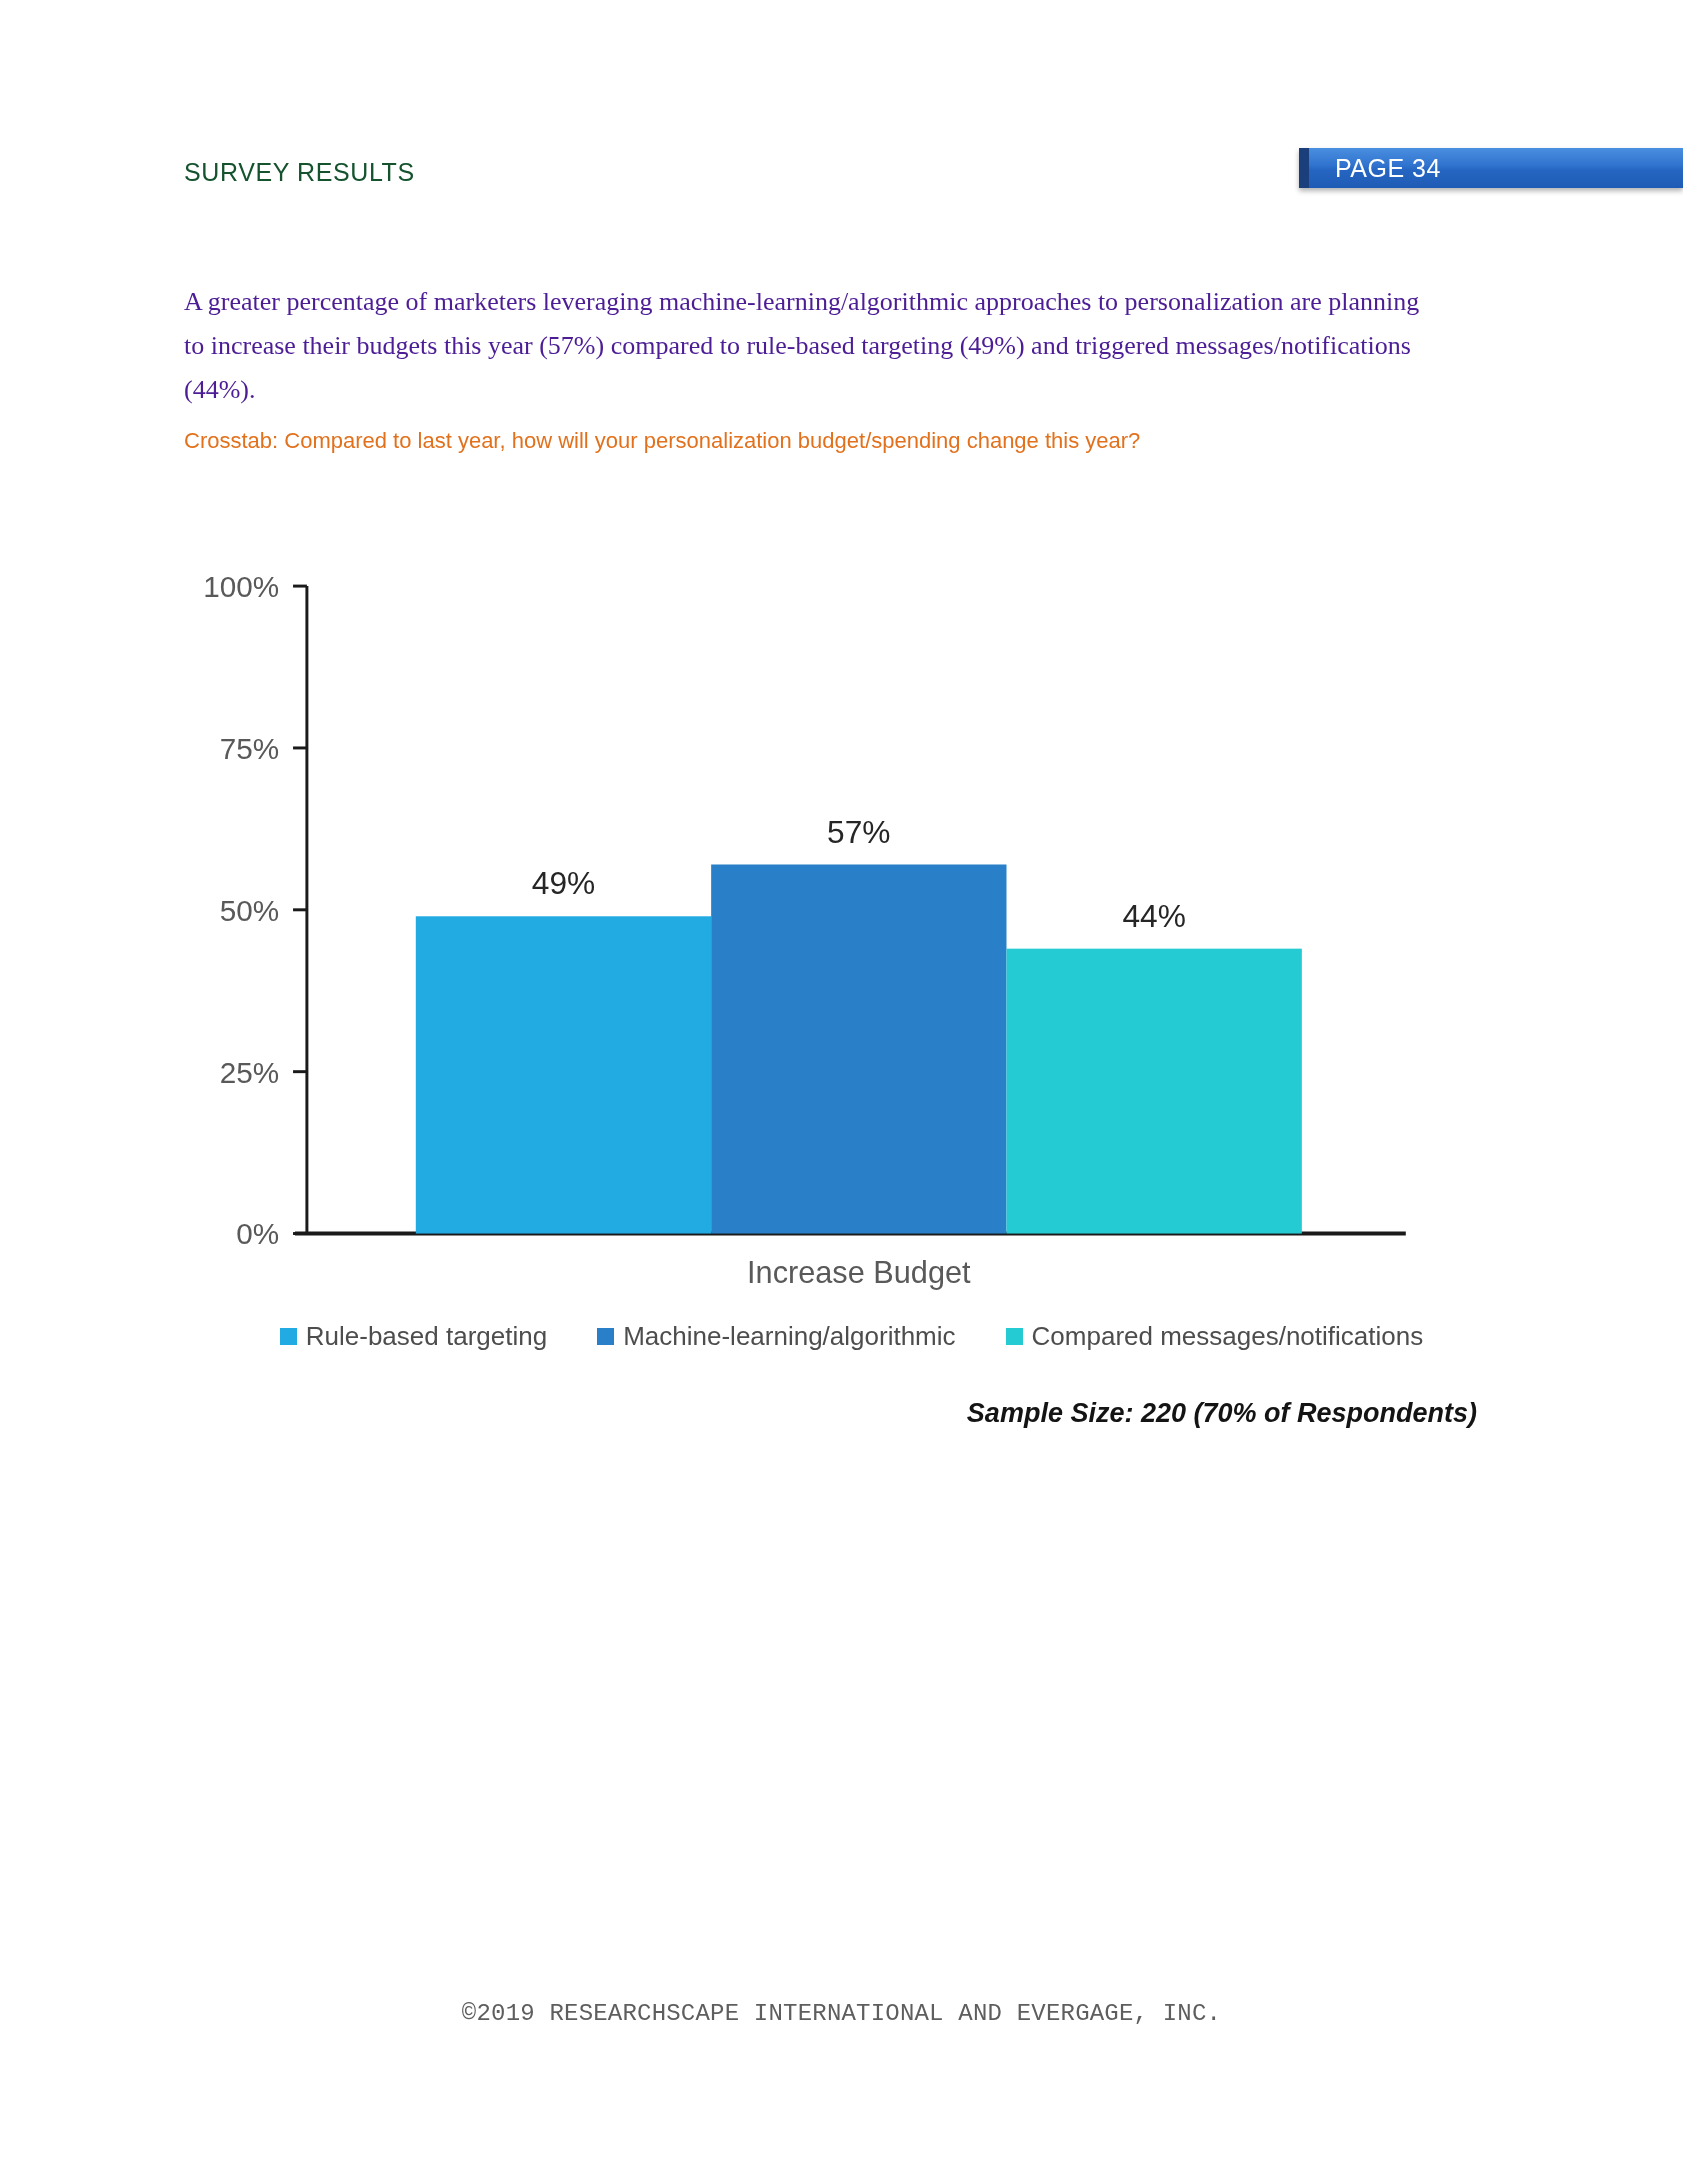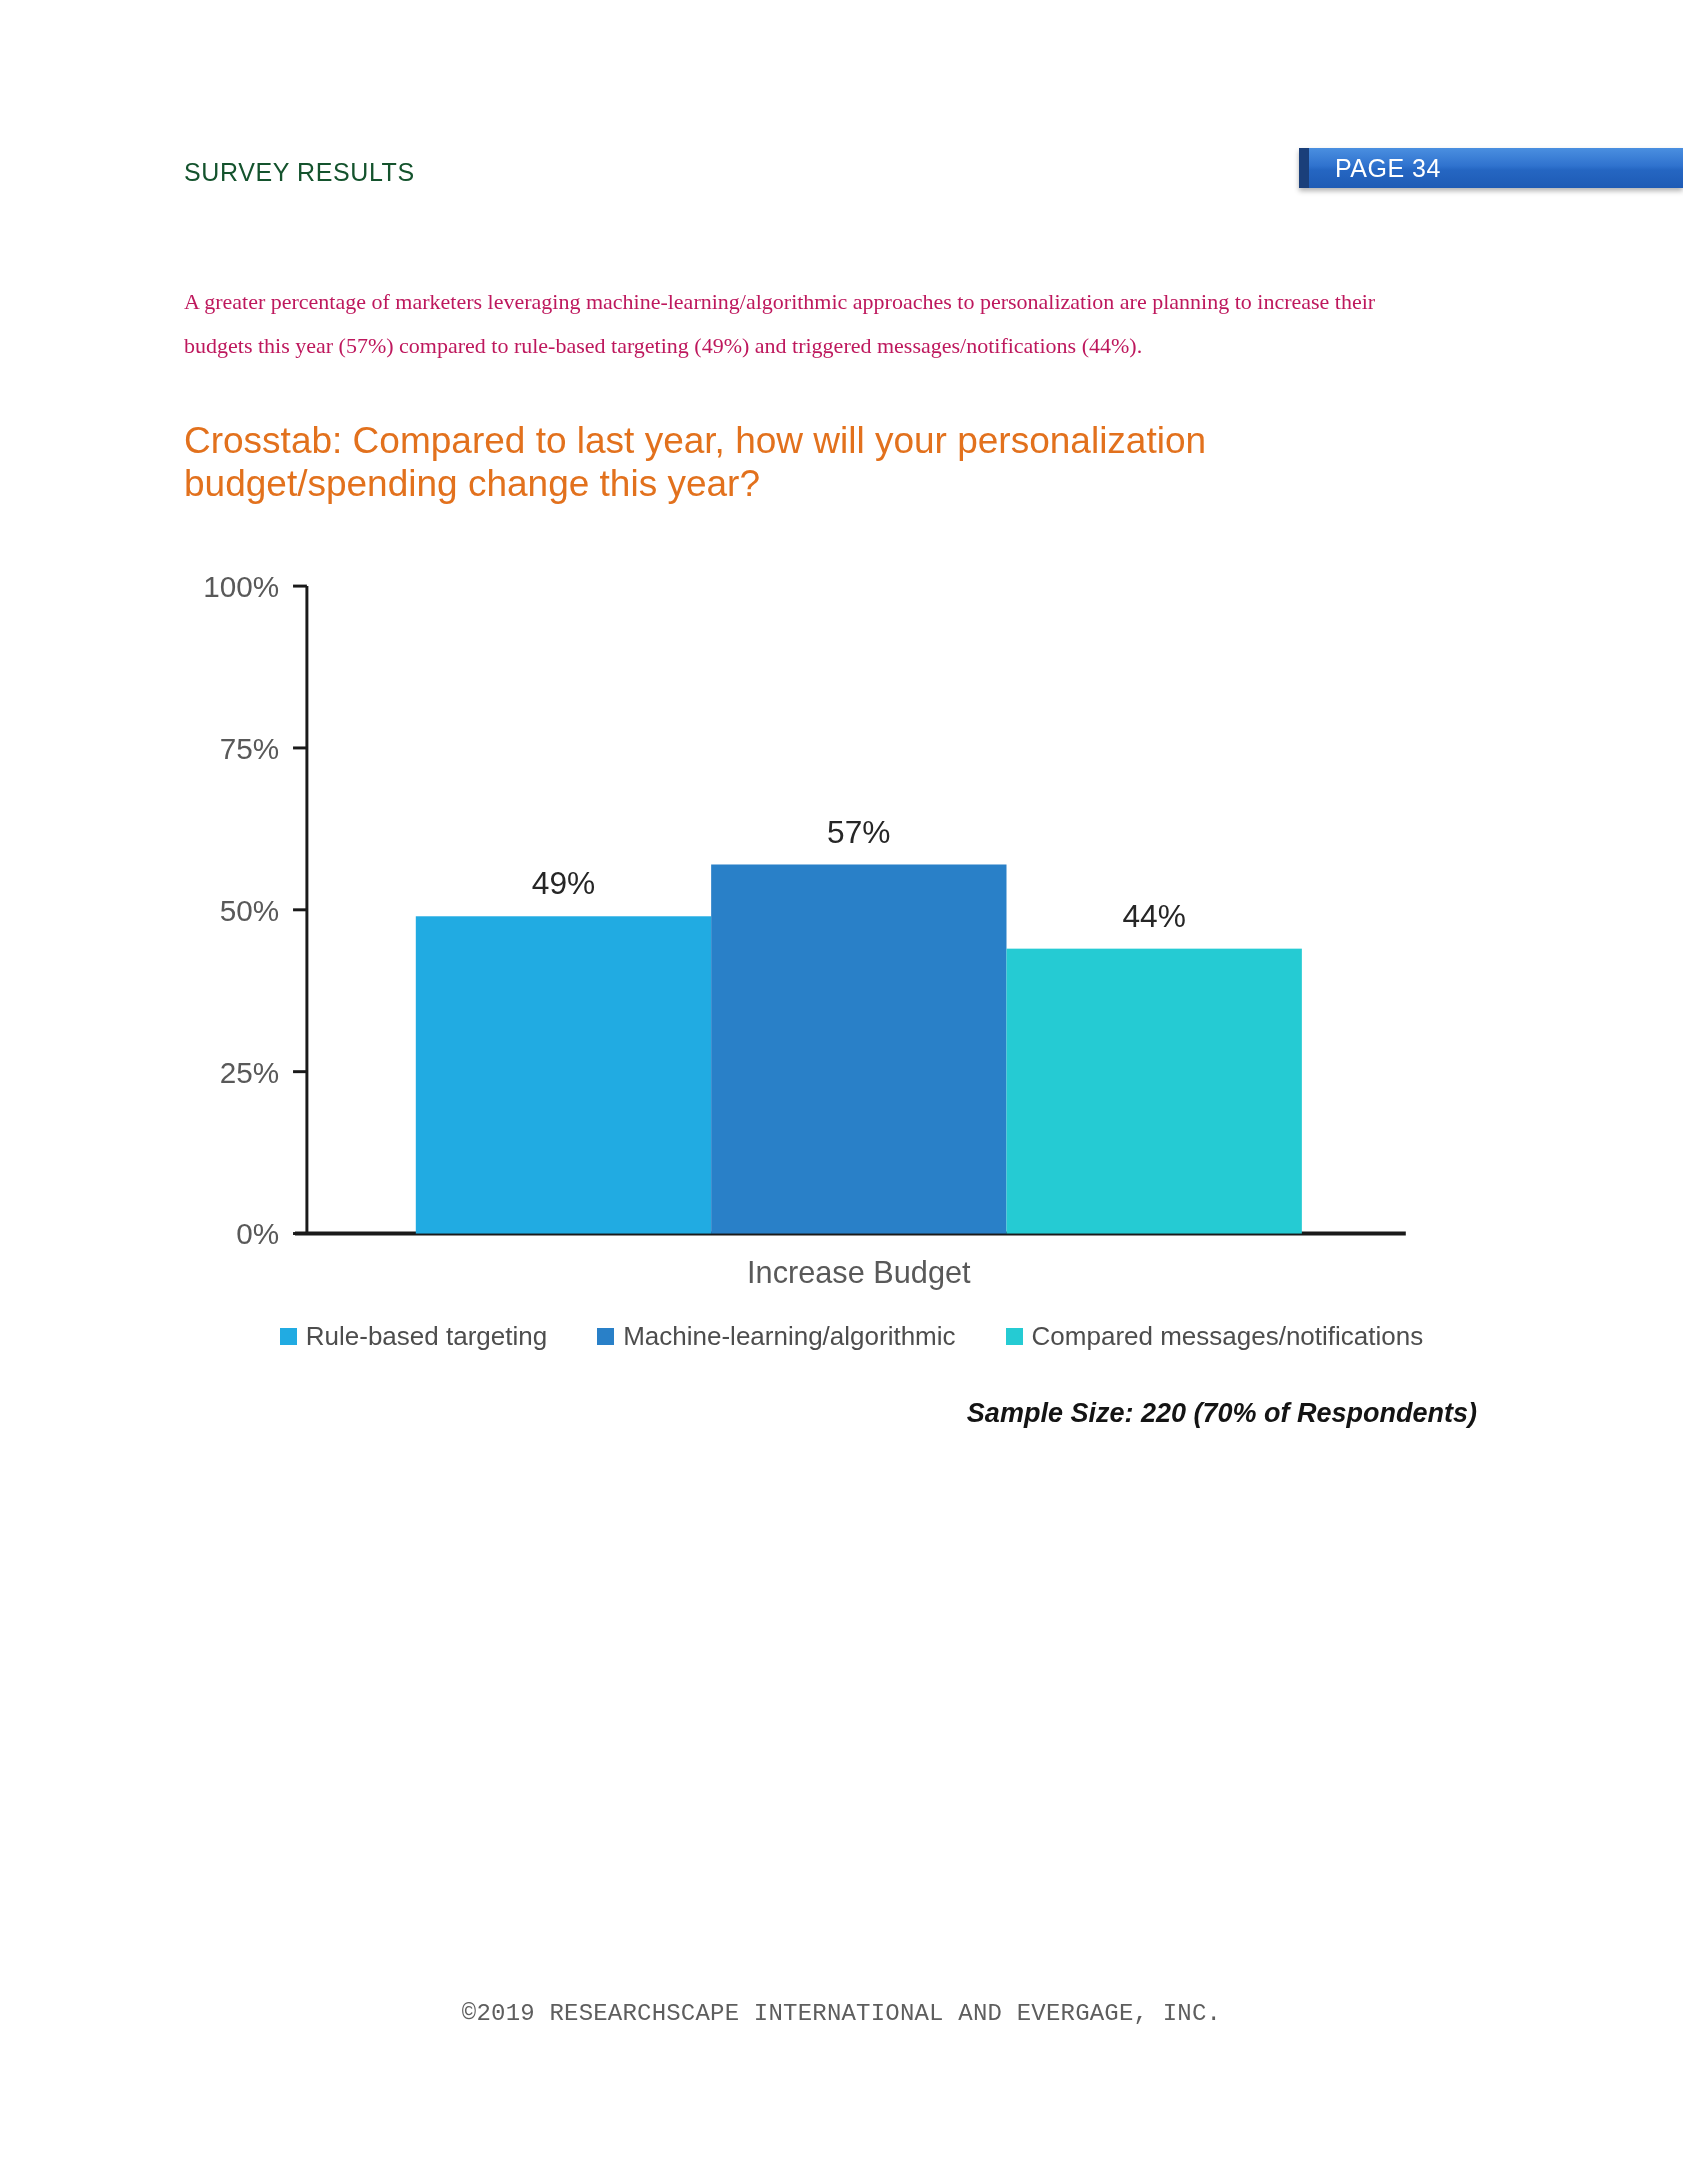--- a/index.html
+++ b/index.html
@@ -61,33 +61,33 @@
     font-family: "Liberation Sans", sans-serif;
   }
 
   
   .headline {
     position: absolute;
     left: 184px;
     top: 280px;
     width: 1257px;
     font-family: "Liberation Serif", serif;
-    font-size: 22px;
+    font-size: 26px;
     line-height: 44px;
-    color: #be185d;
+    color: #4c1d95;
   }
 
   
   .crosstab {
     position: absolute;
     left: 184px;
     top: 419px;
     width: 1238px;
     font-family: "Liberation Sans", sans-serif;
-    font-size: 37px;
+    font-size: 22px;
     line-height: 43px;
     color: #e2711d;
   }
 
   
   .chart {
     position: absolute;
     left: 0;
     top: 0;
     width: 1683px;

